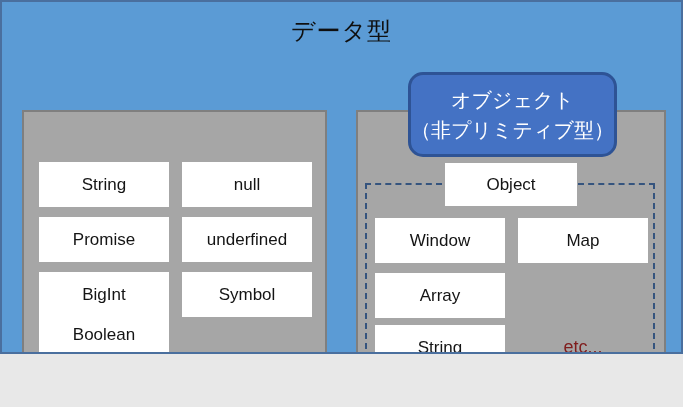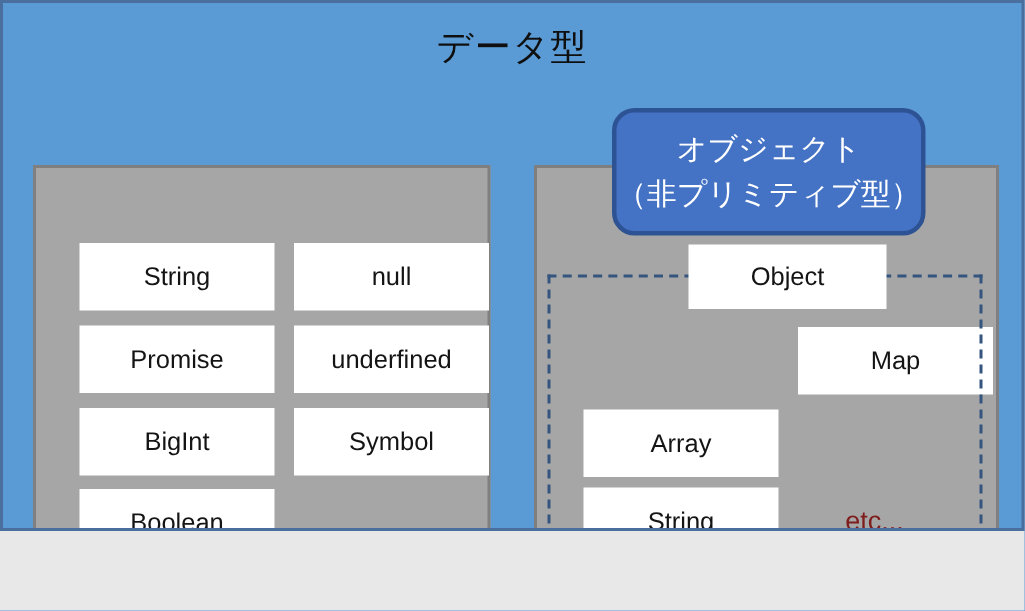--- a/index.html
+++ b/index.html
@@ -40,28 +40,28 @@
     text-align:center;
     z-index:5;
   }
   .header-left  { left:70px;  top:70px; width:205px; height:82px; font-size:18px; }
   .header-right { left:406px; top:70px; width:209px; height:85px; font-size:20px; line-height:1.5; }
 
   .tbox {
     position:absolute;
     background:#ffffff;
     display:flex; align-items:center; justify-content:center;
-    font-size:17px; color:#141414;margin-left:14px;
+    font-size:17px; color:#141414;
   }
   .w1 { width:130px; height:45px; }
 
   
   .l-c1 { left:15px; }  .l-c2 { left:158px; }
   .l-r1 { top:50px; }   .l-r2 { top:105px; }
-  .l-r3 { top:160px; }  .l-r4 { top:214px; }
+  .l-r3 { top:160px; }  .l-r4 { top:200px; }
 
   
   .dashed-zone {
     position:absolute;
     left:7px; top:71px; width:290px; height:196px;
     border:2px dashed #35547E;
     z-index:2;
   }
   .obj-box { left:87px; top:51px; width:132px; height:43px; z-index:3; }
   .r-c1 { left:17px; }  .r-c2 { left:160px; }
@@ -88,20 +88,21 @@
     <div class="tbox w1 l-c1 l-r2">Promise</div>
     <div class="tbox w1 l-c2 l-r2">underfined</div>
     <div class="tbox w1 l-c1 l-r3">BigInt</div>
     <div class="tbox w1 l-c2 l-r3">Symbol</div>
     <div class="tbox w1 l-c1 l-r4">Boolean</div>
   </div>
 
   <div class="panel panel-right">
     <div class="dashed-zone"></div>
     <div class="tbox obj-box">Object</div>
+    <div class="tbox w1 r-c1 r-r1">Window</div>
     <div class="tbox w1 r-c2 r-r1">Map</div>
     <div class="tbox w1 r-c1 r-r2">Array</div>
     <div class="tbox w1 r-c1 r-r3">String</div>
     <div class="etc-label w1 r-c2 r-r3">etc...</div>
   </div>
 
 
   <div class="group-header header-right">
     <div>オブジェクト</div>
     <div>（非プリミティブ型）</div>

